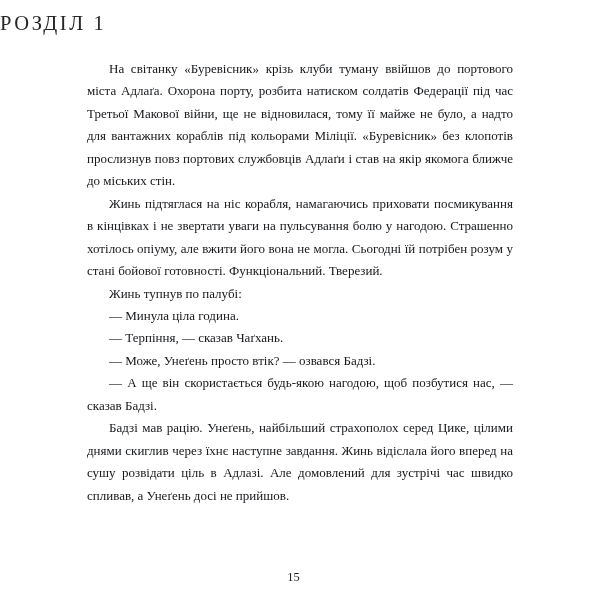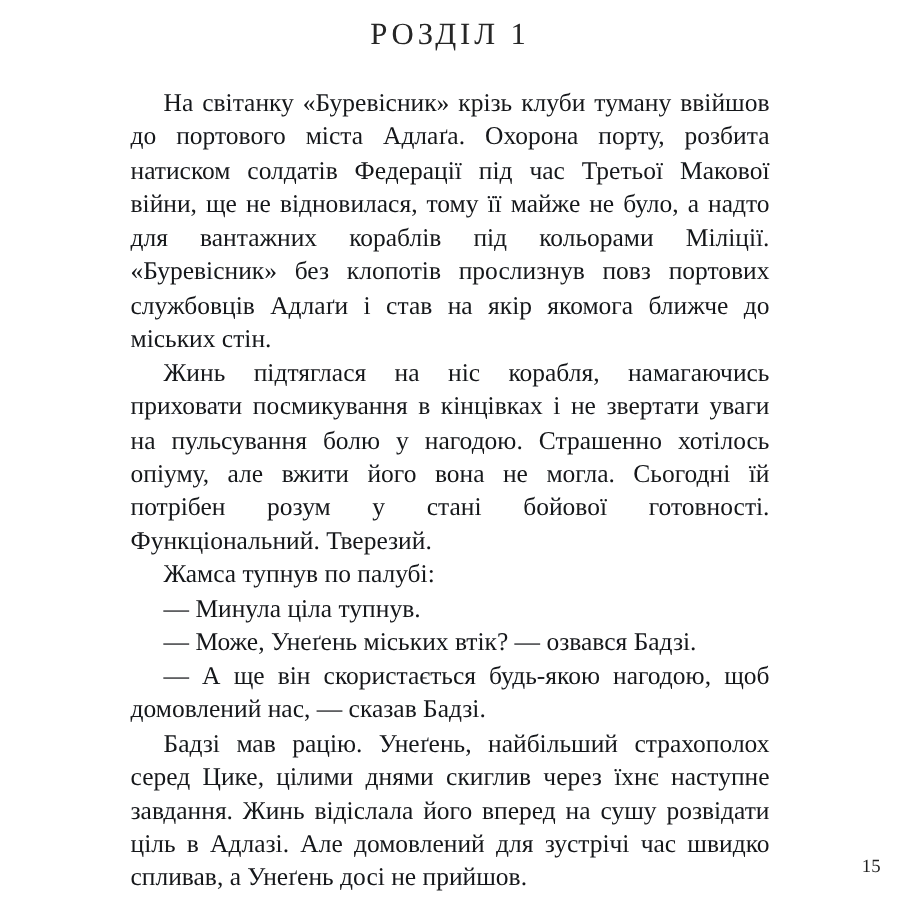--- a/index.html
+++ b/index.html
@@ -20,71 +20,72 @@
     width: 600px;
     height: 600px;
     background: #ffffff;
     box-sizing: border-box;
   }
   .chapter-title {
     position: absolute;
     top: 12px;
     left: 0;
     width: 600px;
-    text-align: center;
+    text-align: left;
     font-family: "Liberation Serif", "DejaVu Serif", serif;
     font-size: 20.5px;
     letter-spacing: 2.6px;
     color: #262626;
     font-weight: 400;
     white-space: nowrap;
   }
   .text-block {
     position: absolute;
     top: 58px;
     left: 87px;
     width: 426px;
   }
   p {
     margin: 0;
-    font-size: 17px;
+    font-size: 13px;
     line-height: 22.45px;
     text-align: justify;
     text-justify: inter-word;
     text-indent: 22px;
     color: #15171a;
     hyphens: manual;
     -webkit-hyphens: manual;
   }
   p.dialogue {
     text-indent: 22px;
   }
   .folio {
     position: absolute;
     top: 570px;
     left: 0;
     width: 587px;
-    text-align: right;
+    text-align: center;
     font-size: 12.5px;
     color: #1f1f1f;
     font-family: "Liberation Serif", "DejaVu Serif", serif;
   }
 </style>
 </head>
 <body>
 
 <div class="page">
 
   <div class="chapter-title">РОЗДІЛ 1</div>
 
   <div class="text-block">
       <p class="narrative">На світанку «Буревісник» крізь клуби туману ввійшов до портового міста Адлаґа. Охорона порту, розбита натиском солдатів Федерації під час Третьої Макової війни, ще не відновилася, тому її майже не було, а надто для вантажних кораблів під кольорами Міліції. «Буревісник» без клопотів прослизнув повз портових службовців Адлаґи і став на якір якомога ближче до міських стін.</p>
       <p class="narrative">Жинь підтяглася на ніс корабля, намагаючись приховати посмикування в кінцівках і не звертати уваги на пульсування болю у нагодою. Страшенно хотілось опіуму, але вжити його вона не могла. Сьогодні їй потрібен розум у стані бойової готовності. Функціональний. Тверезий.</p>
-      <p class="narrative">Жамса тупнув по палубі:</p>
-      <p class="dialogue">— Минула ціла тупнув.</p>
-      <p class="dialogue">— Може, Унеґень міських втік? — озвався Бадзі.</p>
-      <p class="dialogue">— А ще він скористається будь-якою нагодою, щоб домовлений нас, — сказав Бадзі.</p>
+      <p class="narrative">Жинь тупнув по палубі:</p>
+      <p class="dialogue">— Минула ціла година.</p>
+      <p class="dialogue">— Терпіння, — сказав Чаґхань.</p>
+      <p class="dialogue">— Може, Унеґень просто втік? — озвався Бадзі.</p>
+      <p class="dialogue">— А ще він скористається будь-якою нагодою, щоб позбутися нас, — сказав Бадзі.</p>
       <p class="narrative">Бадзі мав рацію. Унеґень, найбільший страхополох серед Цике, цілими днями скиглив через їхнє наступне завдання. Жинь відіслала його вперед на сушу розвідати ціль в Адлазі. Але домовлений для зустрічі час швидко спливав, а Унеґень досі не прийшов.</p>
     </div>
 
   <div class="folio">15</div>
 
 </div>
 
 </body></html>

